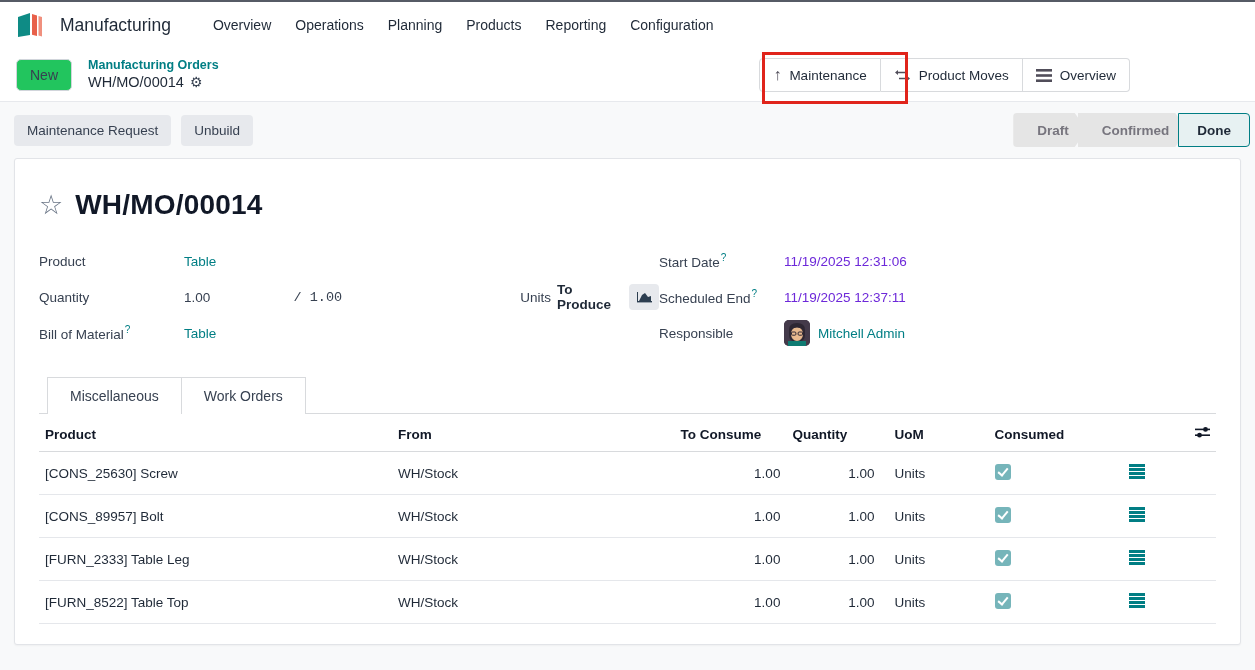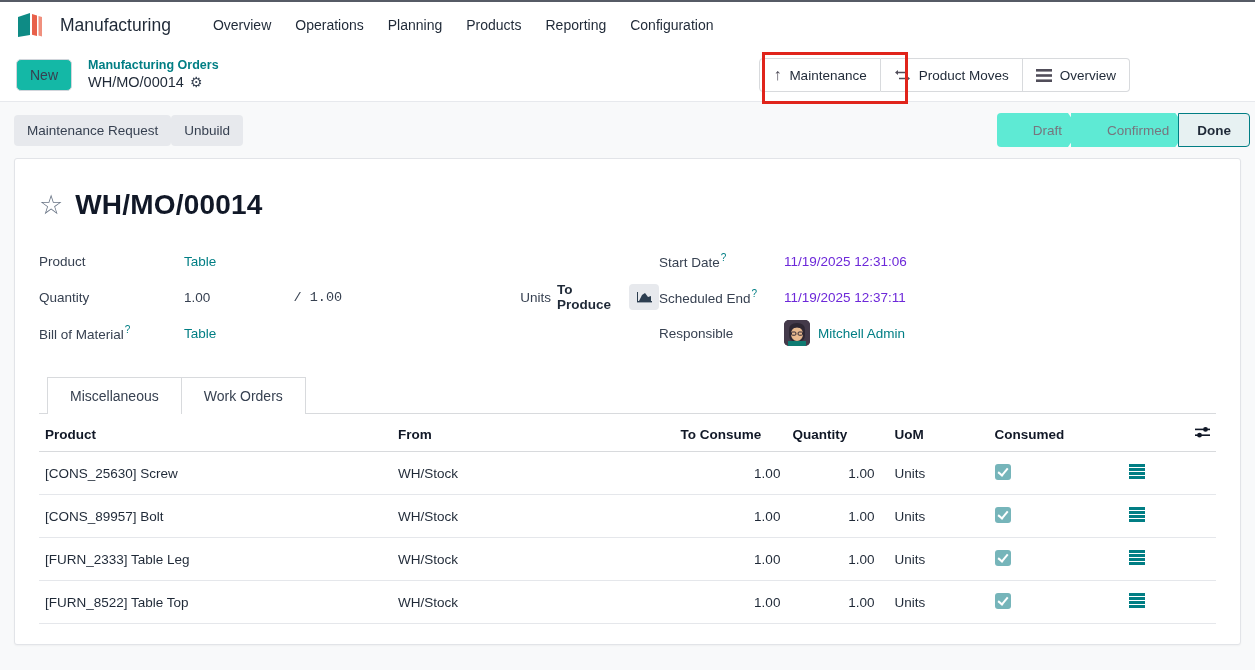--- a/index.html
+++ b/index.html
@@ -18,21 +18,21 @@
   .brand { font-size:17.5px; font-weight:500; color:#1f2937; margin-right:22px; }
   .nav-item {
     font-size:14px; color:#1f2937; padding:6px 12px; border-radius:4px; cursor:pointer;
   }
   
   .control-row {
     background:#fff; height:54px; display:flex; align-items:center;
     padding:0 16px; position:relative; border-bottom:1px solid #e7e9ed;
   }
   .btn-new {
-    background:#14b8a6; border:1px solid #d1d5db; border-radius:5px;
+    background:#22c55e; border:1px solid #d1d5db; border-radius:5px;
     padding:7px 13px; font-size:14px; font-weight:500; color:#374151; cursor:pointer;
   }
   .crumbs { margin-left:16px; line-height:1.25; }
   .crumb-parent { color:#017e84; font-size:12.5px; font-weight:700; cursor:pointer; }
   .crumb-current { color:#1f2937; font-size:14.5px; display:flex; align-items:center; gap:6px; }
   .gear { color:#374151; font-size:14px; cursor:pointer; }
   .smart-group { position:absolute; right:125px; top:10px; display:flex; }
   .smart-btn {
     background:#fff; border:1px solid #d8dadd; padding:0 13px; height:34px;
     display:flex; align-items:center; gap:8px; font-size:13.5px; color:#1f2937; cursor:pointer;
@@ -40,30 +40,30 @@
   .smart-btn + .smart-btn { border-left:none; }
   .smart-btn:first-child { border-radius:4px 0 0 4px; }
   .smart-btn:last-child { border-radius:0 4px 4px 0; }
   .sicon { color:#514e5a; font-weight:700; }
   .red-box {
     position:absolute; left:762px; top:4px; width:146px; height:52px;
     border:3px solid #e0241b; pointer-events:none; z-index:5;
   }
   
   .action-bar {
-    height:56px; display:flex; align-items:center; padding:0 14px; 
+    height:56px; display:flex; align-items:center; padding:0 14px; gap:10px;
   }
   .act-btn {
     background:#e7e9ed; border:none; border-radius:4px; padding:8px 13px;
     font-size:13.5px; font-weight:500; color:#374151; cursor:pointer;
   }
   .statusbar { margin-left:auto; display:flex; align-items:stretch; height:34px; }
   .status-step {
-    background:#5eead4; color:#77757e; font-weight:400; font-size:13.5px;
-    display:flex; align-items:center; padding:0 18px 0 36px; position:relative; cursor:pointer;
+    background:#e5e5e5; color:#77757e; font-weight:700; font-size:13.5px;
+    display:flex; align-items:center; padding:0 18px 0 24px; position:relative; cursor:pointer;
     clip-path:polygon(0 0, calc(100% - 12px) 0, 100% 50%, calc(100% - 12px) 100%, 0 100%);
     margin-right:-9px;
   }
   .status-step.first { clip-path:polygon(0 0, calc(100% - 12px) 0, 100% 50%, calc(100% - 12px) 100%, 0 100%); border-radius:4px 0 0 4px; }
   .status-step.active {
     background:#e7f1f2; color:#1f2937; font-weight:700;
     clip-path:none; border:1px solid #017e84; border-radius:0 4px 4px 0;
     padding:0 18px; z-index:1;
   }
   

